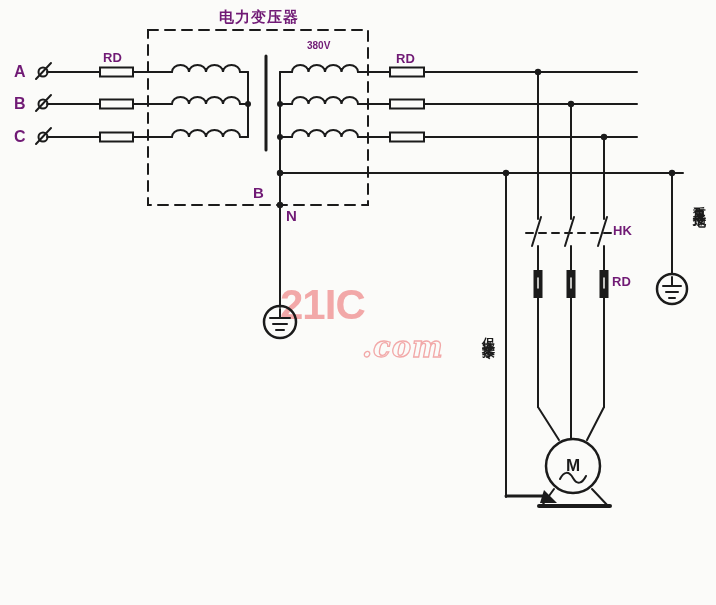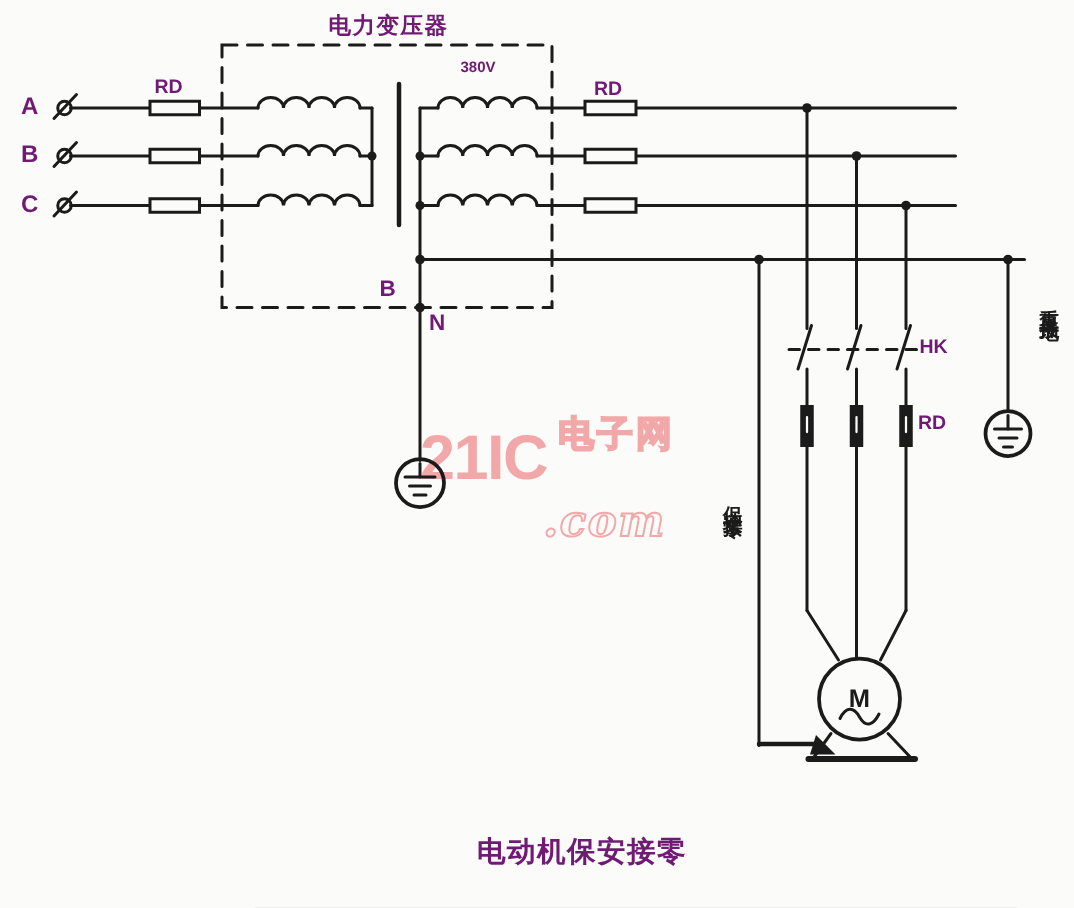--- a/index.html
+++ b/index.html
@@ -32,21 +32,20 @@
     position:absolute;left:318px;top:555px;font-size:19px;font-weight:bold;letter-spacing:1px;
   }
 </style>
 </head>
 <body>
 
 <div id="stage">
 
   <div id="watermark">
     <div class="wm-brand">21IC</div>
-    <div class="wm-cn">电子网</div>
     <div class="wm-suffix">.com</div>
   </div>
 
   <svg id="svg-layer" width="716" height="605" viewBox="0 0 716 605">
     <g stroke="#1b1b1b" stroke-width="2" fill="none" stroke-linecap="round">
 
       <g>
         <circle cx="43" cy="72" r="4.5"></circle>
           <line x1="36" y1="79" x2="51" y2="63"></line>
       </g>
@@ -221,14 +220,13 @@
   <div class="lbl" style="left:307px;top:40px;font-size:10px;font-weight:bold;">380V</div>
 
   <div class="lbl" style="left:253px;top:184px;font-size:15px;font-weight:bold;">B</div>
   <div class="lbl" style="left:286px;top:207px;font-size:15px;font-weight:bold;">N</div>
 
   <div class="lbl" style="left:613px;top:223px;font-size:13px;font-weight:bold;text-align:right;">HK</div>
 
   <div class="vlbl" style="left:690px;top:195px;font-size:13px;">重复接地</div>
   <div class="vlbl" style="left:479px;top:327px;font-size:13px;">保安接零</div>
 
-  <div class="caption lbl">电动机保安接零</div>
 </div>
 
 </body></html>

